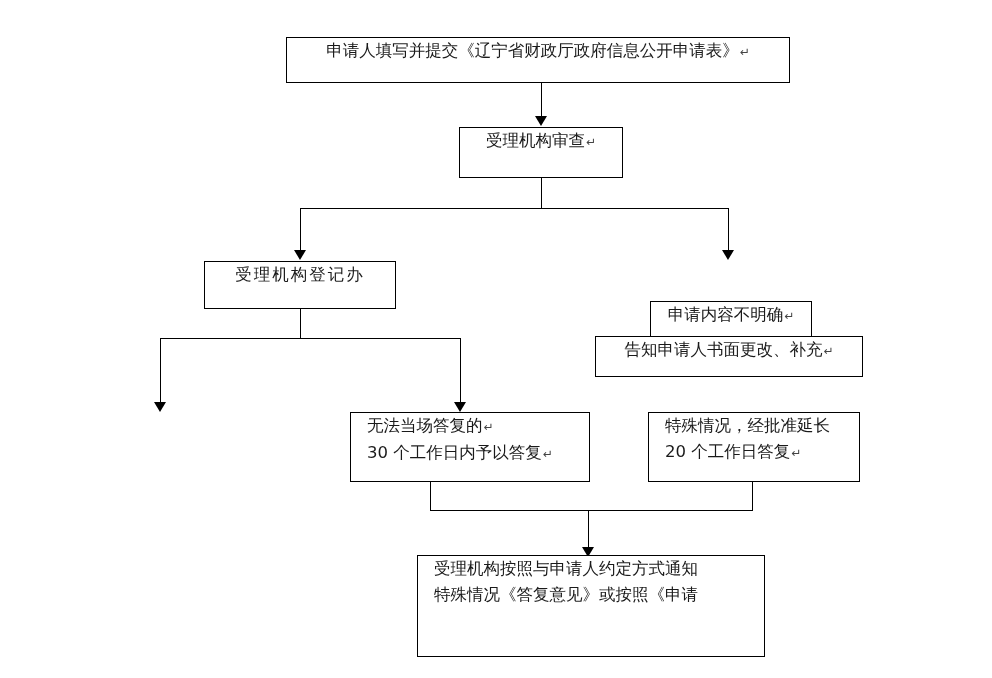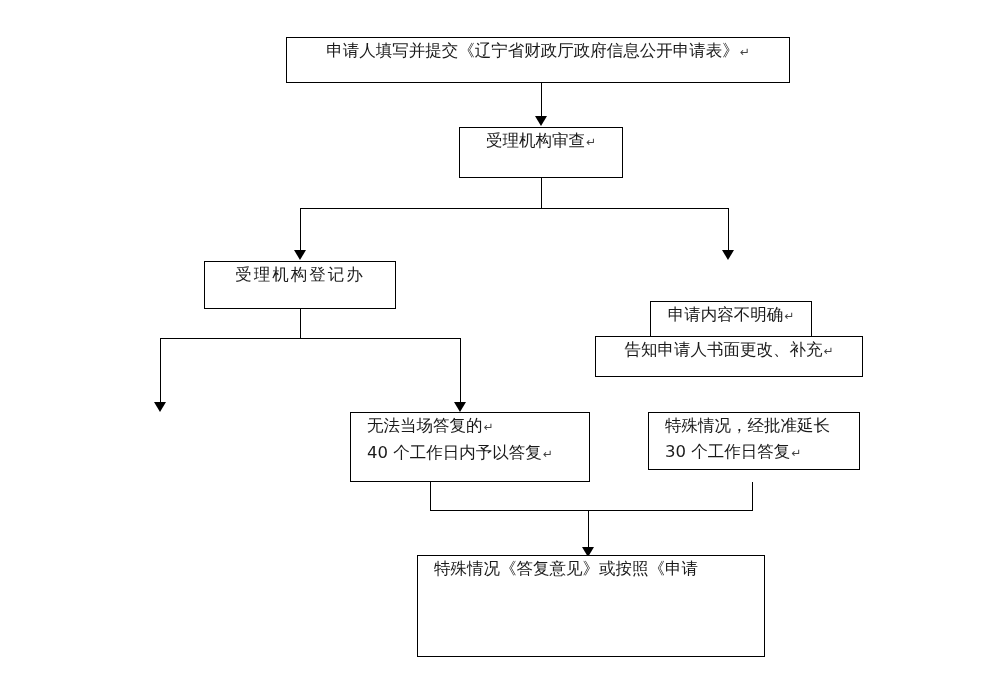--- a/index.html
+++ b/index.html
@@ -122,25 +122,26 @@
     <span class="line"><span>申请内容不明确</span><span class="ret">↵</span></span>
   </div>
 
   <div class="node center pad" style="left:595px; top:336px; width:268px; height:41px;">
     <span class="line"><span>告知申请人书面更改、补充</span><span class="ret">↵</span></span>
   </div>
 
 
   <div class="node left pad" style="left:330px; top:412px; width:240px; height:70px;margin-left:20px;">
     <span class="line"><span>无法当场答复的</span><span class="ret">↵</span></span>
-    <span class="line"><span>40 个工作日内予以答复</span><span class="ret">↵</span></span>
+    <span class="line"><span>30 个工作日内予以答复</span><span class="ret">↵</span></span>
   </div>
 
-  <div class="node left pad" style="left:648px; top:412px; width:212px; height:58px;">
+  <div class="node left pad" style="left:648px; top:412px; width:212px; height:70px;">
     <span class="line">特殊情况，经批准延长</span>
-    <span class="line"><span>30 个工作日答复</span><span class="ret">↵</span></span>
+    <span class="line"><span>20 个工作日答复</span><span class="ret">↵</span></span>
   </div>
 
   <div class="node left pad-lg" style="left:417px; top:555px; width:348px; height:102px;">
+    <span class="line">受理机构按照与申请人约定方式通知</span>
     <span class="line">特殊情况《答复意见》或按照《申请</span>
   </div>
 
 </div>
 
 </body></html>

